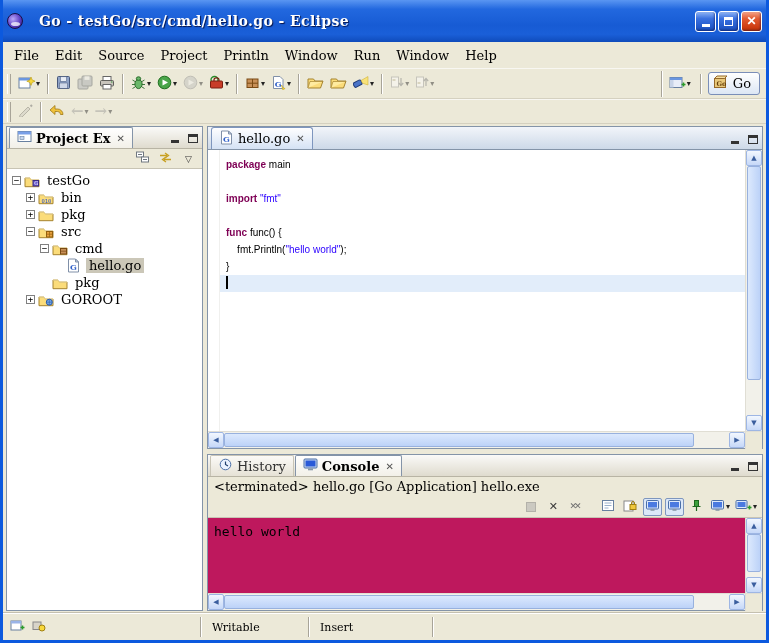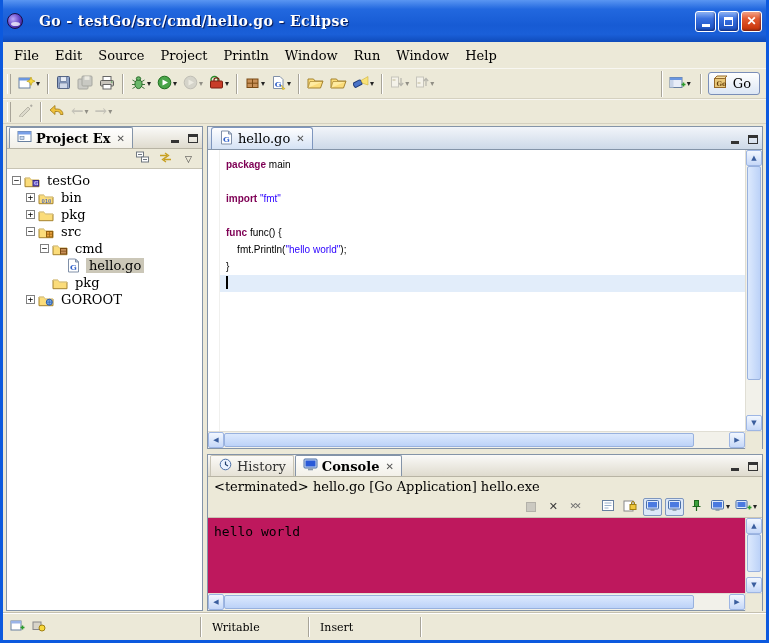--- a/index.html
+++ b/index.html
@@ -107,21 +107,21 @@
 .xg.two{margin-left:-3px}
 .console-body{flex:1;display:flex;min-height:0;background:#be185d}
 .console-out{flex:1;min-width:0;font-family:"DejaVu Sans Mono",monospace;font-size:13px;padding:6px 0 0 6px;white-space:pre;overflow:hidden}
 
 
 .statusbar{height:27px;flex:none;display:flex;align-items:stretch;background:#ECE9D8;border-top:1px solid #fff;box-shadow:0 -1px 0 #C4C0B0;padding:2px 0}
 .sb-left{width:197px;flex:none;display:flex;align-items:center;gap:6px;padding-left:7px}
 .sb-div{width:2px;border-left:1px solid #A8A498;border-right:1px solid #fff;margin:1px 0;flex:none}
 .sb-cell{display:flex;align-items:center;padding:0 10px;font-size:11px;white-space:nowrap}
 .sb-cell.w{width:106px}
-.sb-cell.i{width:110px}
+.sb-cell.i{width:122px}
 .sb-rest{flex:1}
 .sbicon{display:flex;align-items:center}
 </style>
 </head>
 <body>
 
 <div class="window">
 
   <div class="titlebar">
     <span class="eclipse-icon"></span>

